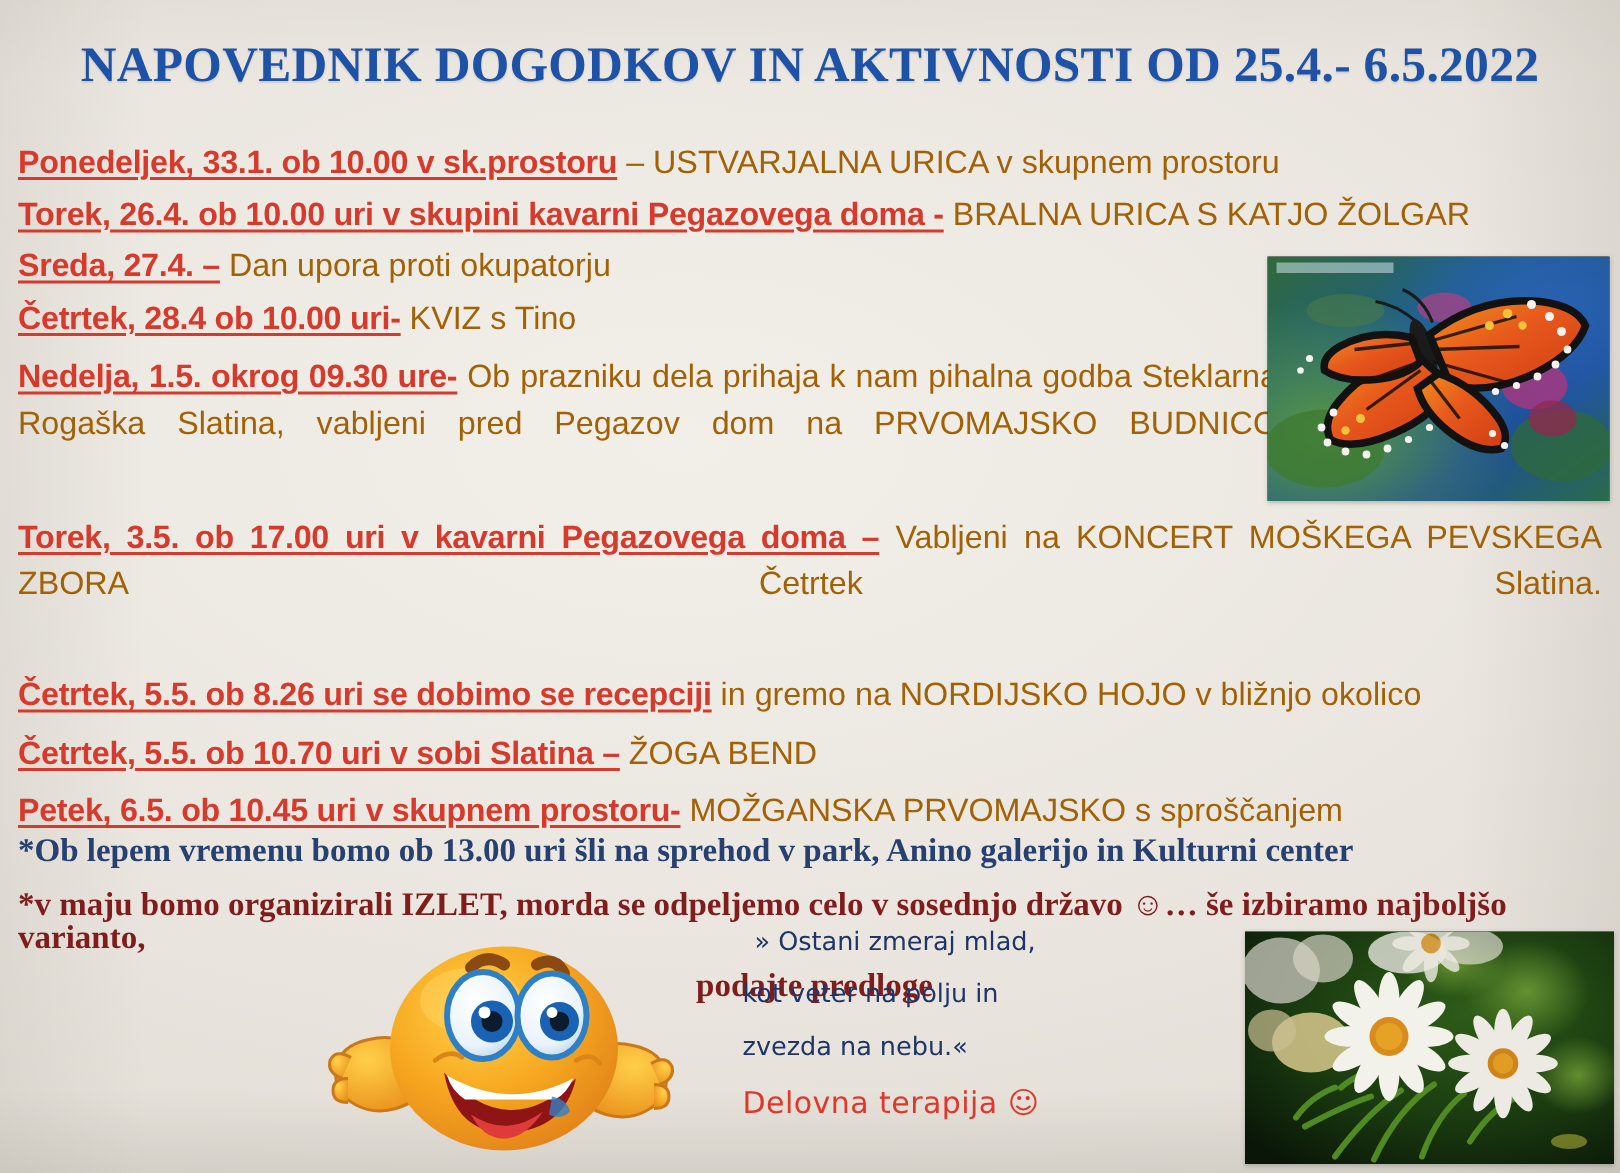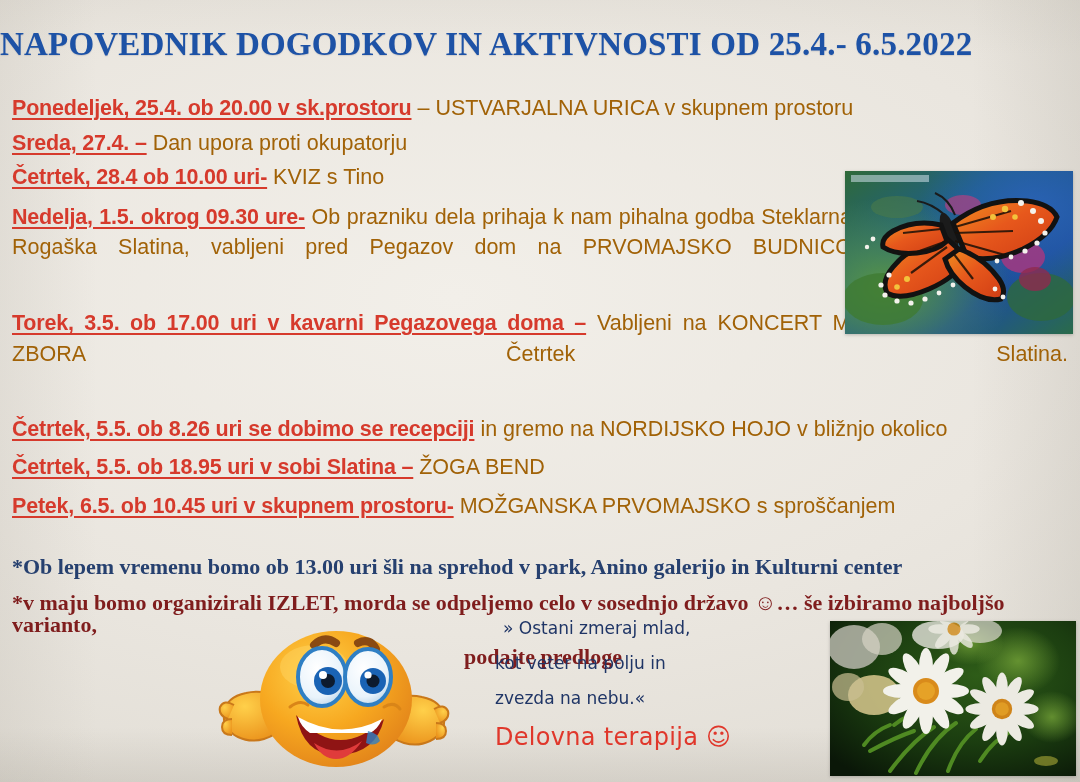--- a/index.html
+++ b/index.html
@@ -21,21 +21,21 @@
     background:
       linear-gradient(90deg, rgba(180,175,165,.20) 0%, rgba(255,255,255,0) 9%, rgba(255,255,255,0) 90%, rgba(170,165,155,.22) 100%),
       linear-gradient(180deg, rgba(200,195,185,.18) 0%, rgba(255,255,255,0) 7%, rgba(255,255,255,0) 93%, rgba(165,160,150,.25) 100%);
     pointer-events:none;
   }
   #sheet{position:absolute;inset:0;}
 
   
   .title{
     position:absolute;left:0;right:0;top:26px;
-    text-align:left;
+    text-align:center;
     font-family:"Liberation Serif", serif;
     font-weight:bold;
     font-size:33px;
     letter-spacing:.2px;
     color:#1d52a6;
     text-shadow:0 1px 1px rgba(120,120,130,.22);
   }
 
   
   .list{position:absolute;left:12px;top:98px;width:1056px;}
@@ -82,21 +82,21 @@
     position:absolute;left:495px;top:620px;width:275px;
     text-align:left;
     font-family:"DejaVu Sans", sans-serif;
     font-size:17px;
     color:#1f3566;
     line-height:1.0;
   }
   .poem .ln{display:block;margin-bottom:18px;white-space:nowrap;}
   .poem .ln.l1{margin-left:8px;}
   .poem .sig{
-    display:block;color:#e0372b;font-size:24px;margin-top:2px;
+    display:block;color:#e0372b;font-size:20px;margin-top:2px;
     letter-spacing:.3px;
   }
 
   
   .photo{position:absolute;box-shadow:0 1px 3px rgba(90,88,82,.35);}
   #photo-butterfly{left:845px;top:171px;width:228px;height:163px;background:#123; overflow:hidden;}
   #photo-flowers{left:830px;top:621px;width:246px;height:155px;background:#0b1408;overflow:hidden;}
   .photo svg{display:block;width:100%;height:100%;}
 
   
@@ -108,23 +108,26 @@
 
 <div id="paper"></div>
 
 <div id="sheet">
 
   <div class="title">NAPOVEDNIK DOGODKOV IN AKTIVNOSTI OD 25.4.- 6.5.2022</div>
 
   <div class="list">
 
     <div class="ev wide sp-a">
-      <span class="lead">Ponedeljek, 25.4. ob 20.00 v sk.prostoru</span><span class="rest"> – USTVARJALNA URICA v skupnem prostoru</span>
-    </div>
-
+      <span class="lead">Ponedeljek, 33.1. ob 10.00 v sk.prostoru</span><span class="rest"> – USTVARJALNA URICA v skupnem prostoru</span>
+    </div>
+
+    <div class="ev wide sp-a">
+      <span class="lead">Torek, 26.4. ob 10.00 uri v skupini kavarni Pegazovega doma -</span><span class="rest">  BRALNA URICA S KATJO ŽOLGAR</span>
+    </div>
 
     <div class="ev wide sp-a">
       <span class="lead">Sreda, 27.4.  –</span><span class="rest"> Dan upora proti okupatorju</span>
     </div>
 
     <div class="ev wide sp-a">
       <span class="lead">Četrtek, 28.4 ob 10.00 uri-</span><span class="rest">  KVIZ s Tino</span>
     </div>
 
     <div class="ev narrow just sp-b" style="line-height:1.42;">
@@ -133,21 +136,21 @@
 
     <div class="ev wide just sp-c" style="line-height:1.45;">
       <span class="lead">Torek, 3.5. ob 17.00 uri v kavarni Pegazovega doma –</span><span class="rest"> Vabljeni na KONCERT MOŠKEGA PEVSKEGA ZBORA Četrtek Slatina.</span>
     </div>
 
     <div class="ev wide sp-c">
       <span class="lead">Četrtek, 5.5. ob 8.26 uri se dobimo se recepciji</span><span class="rest"> in gremo na NORDIJSKO HOJO v bližnjo okolico</span>
     </div>
 
     <div class="ev wide sp-c">
-      <span class="lead">Četrtek, 5.5. ob 18.95 uri v sobi Slatina –</span><span class="rest"> ŽOGA BEND</span>
+      <span class="lead">Četrtek, 5.5. ob 10.70 uri v sobi Slatina –</span><span class="rest"> ŽOGA BEND</span>
     </div>
 
     <div class="ev wide">
       <span class="lead">Petek, 6.5. ob 10.45 uri v skupnem prostoru-</span><span class="rest"> MOŽGANSKA PRVOMAJSKO s sproščanjem</span>
     </div>
 
   </div>
 
   <div class="notes">
     <div class="note blue">*Ob lepem vremenu bomo ob 13.00 uri šli na sprehod v park, Anino galerijo in Kulturni center</div>

